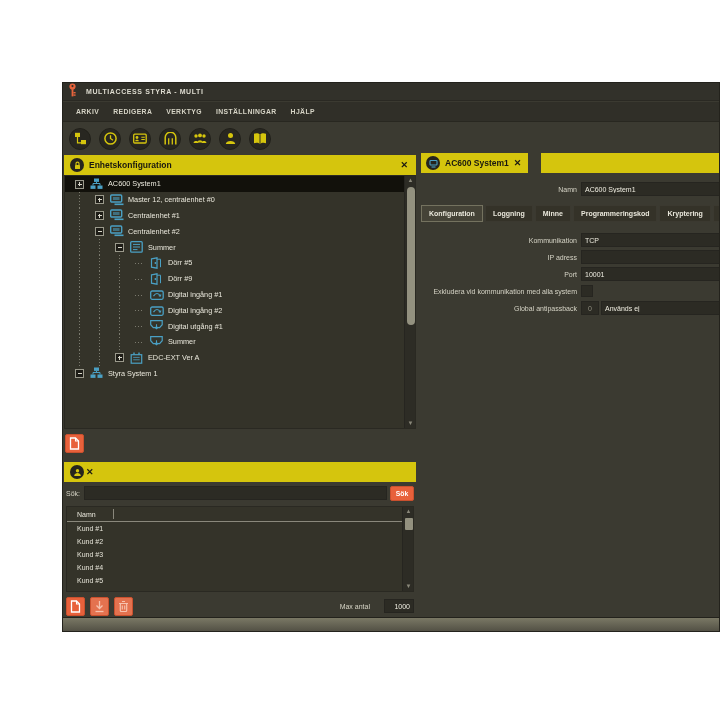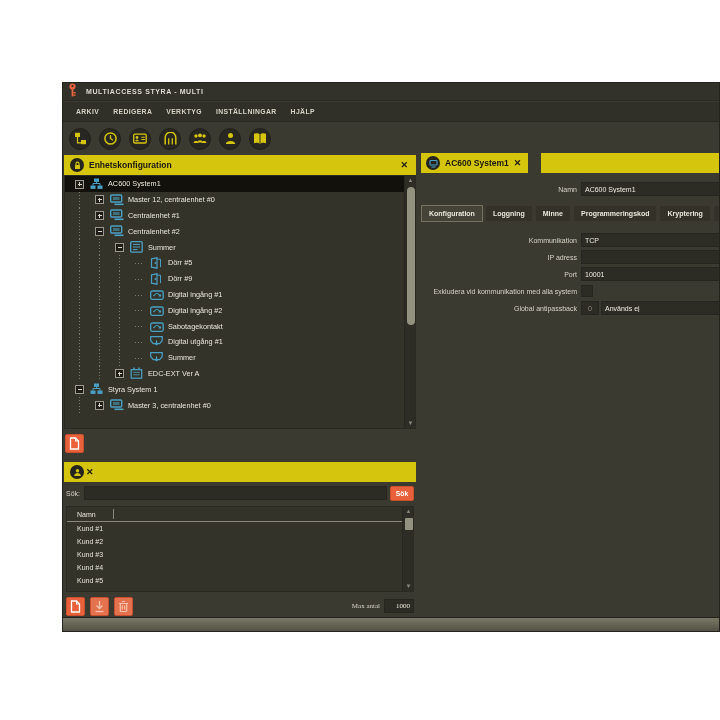--- a/index.html
+++ b/index.html
@@ -51,21 +51,21 @@
     padding:0 3px;font-family:inherit;}
   #search-input{flex:1;margin-left:4px;margin-right:3px;}
   #search-btn{width:24px;height:15px;background:#e8613b;border:1px solid #c9502e;border-radius:2px;
     color:#fff;font-size:6.8px;font-weight:bold;padding:0;font-family:inherit;}
   #kunder-table{position:absolute;left:2px;top:44px;width:348px;height:86px;background:#343329;border:1px solid #2a2922;}
   #kunder-head{height:15px;display:flex;align-items:center;border-bottom:1px solid #8a887c;position:relative;}
   #kunder-head .col{color:#e9e7db;font-size:7px;padding-left:10px;}
   #kunder-head .col-div{position:absolute;left:46px;top:2px;bottom:2px;width:1px;background:#8a887c;}
   .kund-row{height:13px;display:flex;align-items:center;padding-left:10px;color:#e6e4d8;font-size:7px;width:330px;}
   #kunder-actions{position:absolute;left:2px;top:133px;width:348px;height:22px;display:flex;align-items:center;gap:5px;}
-  #max-wrap{margin-left:auto;display:flex;align-items:center;gap:4px;font-family:Liberation Serif, serif;}
+  #max-wrap{margin-left:auto;display:flex;align-items:center;gap:14px;}
   #max-input{width:30px;text-align:right;}
   
   #system-panel{position:absolute;left:358px;top:70px;width:362px;height:466px;}
   #sys-tabbar{position:absolute;left:0;top:0;width:362px;height:20px;}
   #sys-tab{position:absolute;left:0;top:0;height:20px;background:#d5c50d;display:flex;align-items:center;
     padding:0 7px 0 5px;gap:5px;}
   #sys-tab .st-title{color:#191810;font-size:8.5px;font-weight:bold;}
   #sys-tab .st-close{color:#1b1a12;font-size:9px;font-weight:bold;background:none;border:none;padding:0;}
   #sys-tab-fill{position:absolute;left:120px;top:0;right:0;height:20px;background:#d5c50d;}
   .form-row{position:absolute;left:0;width:362px;height:14px;display:flex;align-items:center;}
@@ -285,34 +285,20 @@
             </svg>
           </span>
           <span>Digital ingång #2</span>
         </div>
         <div class="tree-row">
           <span class="guide" style="left: 14px;"></span>
           <span class="guide" style="left: 34px;"></span>
           <span class="guide" style="left: 54px;"></span>
           <span class="stub" style="left: 70px;"></span>
           <span class="node-icon" style="margin-left: 85px;">
-            <svg width="14" height="12" viewBox="0 0 14 12">
-              <rect x="0.7" y="3" width="12.5" height="8.3" rx="1.5" fill="none" stroke="#4aa0c4" stroke-width="1.3"></rect>
-              <path d="M3.5 8.2Q7 2.8 10.5 8.2" fill="none" stroke="#4aa0c4" stroke-width="1.2"></path>
-              <path d="M10.5 8.2l-1.8-0.4M10.5 8.2l0.3-1.8" stroke="#4aa0c4"></path>
-            </svg>
-          </span>
-          <span>Sabotagekontakt</span>
-        </div>
-        <div class="tree-row">
-          <span class="guide" style="left: 14px;"></span>
-          <span class="guide" style="left: 34px;"></span>
-          <span class="guide" style="left: 54px;"></span>
-          <span class="stub" style="left: 70px;"></span>
-          <span class="node-icon" style="margin-left: 85px;">
             <svg width="13" height="12" viewBox="0 0 13 12">
               <path d="M0.7 0.7h11.5v4l-2.6 3H3.3l-2.6-3z" fill="none" stroke="#4aa0c4" stroke-width="1.2"></path>
               <path d="M6.5 4.2v4.6M4.8 7L6.5 8.8 8.2 7" fill="none" stroke="#4aa0c4" stroke-width="1.1"></path>
             </svg>
           </span>
           <span>Digital utgång #1</span>
         </div>
         <div class="tree-row">
           <span class="guide" style="left: 14px;"></span>
           <span class="guide" style="left: 34px;"></span>
@@ -343,32 +329,20 @@
           <span class="expander" style="left: 10px;"></span>
           <span class="node-icon" style="margin-left: 25px;">
             <svg width="13" height="12" viewBox="0 0 13 12">
               <rect x="4" y="0.5" width="5" height="3.4" fill="#4aa0c4"></rect>
               <rect x="0.5" y="7.5" width="5" height="3.4" fill="#4aa0c4"></rect>
               <rect x="7.5" y="7.5" width="5" height="3.4" fill="#4aa0c4"></rect>
               <path d="M6.5 3.9v1.6M3 7.5V5.5h7v2" stroke="#4aa0c4" fill="none"></path>
             </svg>
           </span>
           <span>Styra System 1</span>
-        </div>
-        <div class="tree-row">
-          <span class="guide" style="left: 14px;"></span>
-          <span class="expander plus" style="left: 30px;"></span>
-          <span class="node-icon" style="margin-left: 45px;">
-            <svg width="14" height="12" viewBox="0 0 14 12">
-              <rect x="0.7" y="1" width="11" height="7" rx="1" fill="none" stroke="#4aa0c4" stroke-width="1.4"></rect>
-              <rect x="3" y="3" width="6.5" height="3" fill="#4aa0c4" opacity="0.55"></rect>
-              <path d="M4.5 10.3h9" stroke="#4aa0c4" stroke-width="1.6"></path>
-            </svg>
-          </span>
-          <span>Master 3, centralenhet #0</span>
         </div>
         <div class="scrollbar">
         <span class="sb-arrow" style="top:0">▲</span>
         <span class="sb-thumb" style="top:11px;height:138px"></span>
         <span class="sb-arrow" style="bottom:0">▼</span>
       </div>
     </div>
   </div>
 
   <button class="act-btn" id="new-device-btn">

